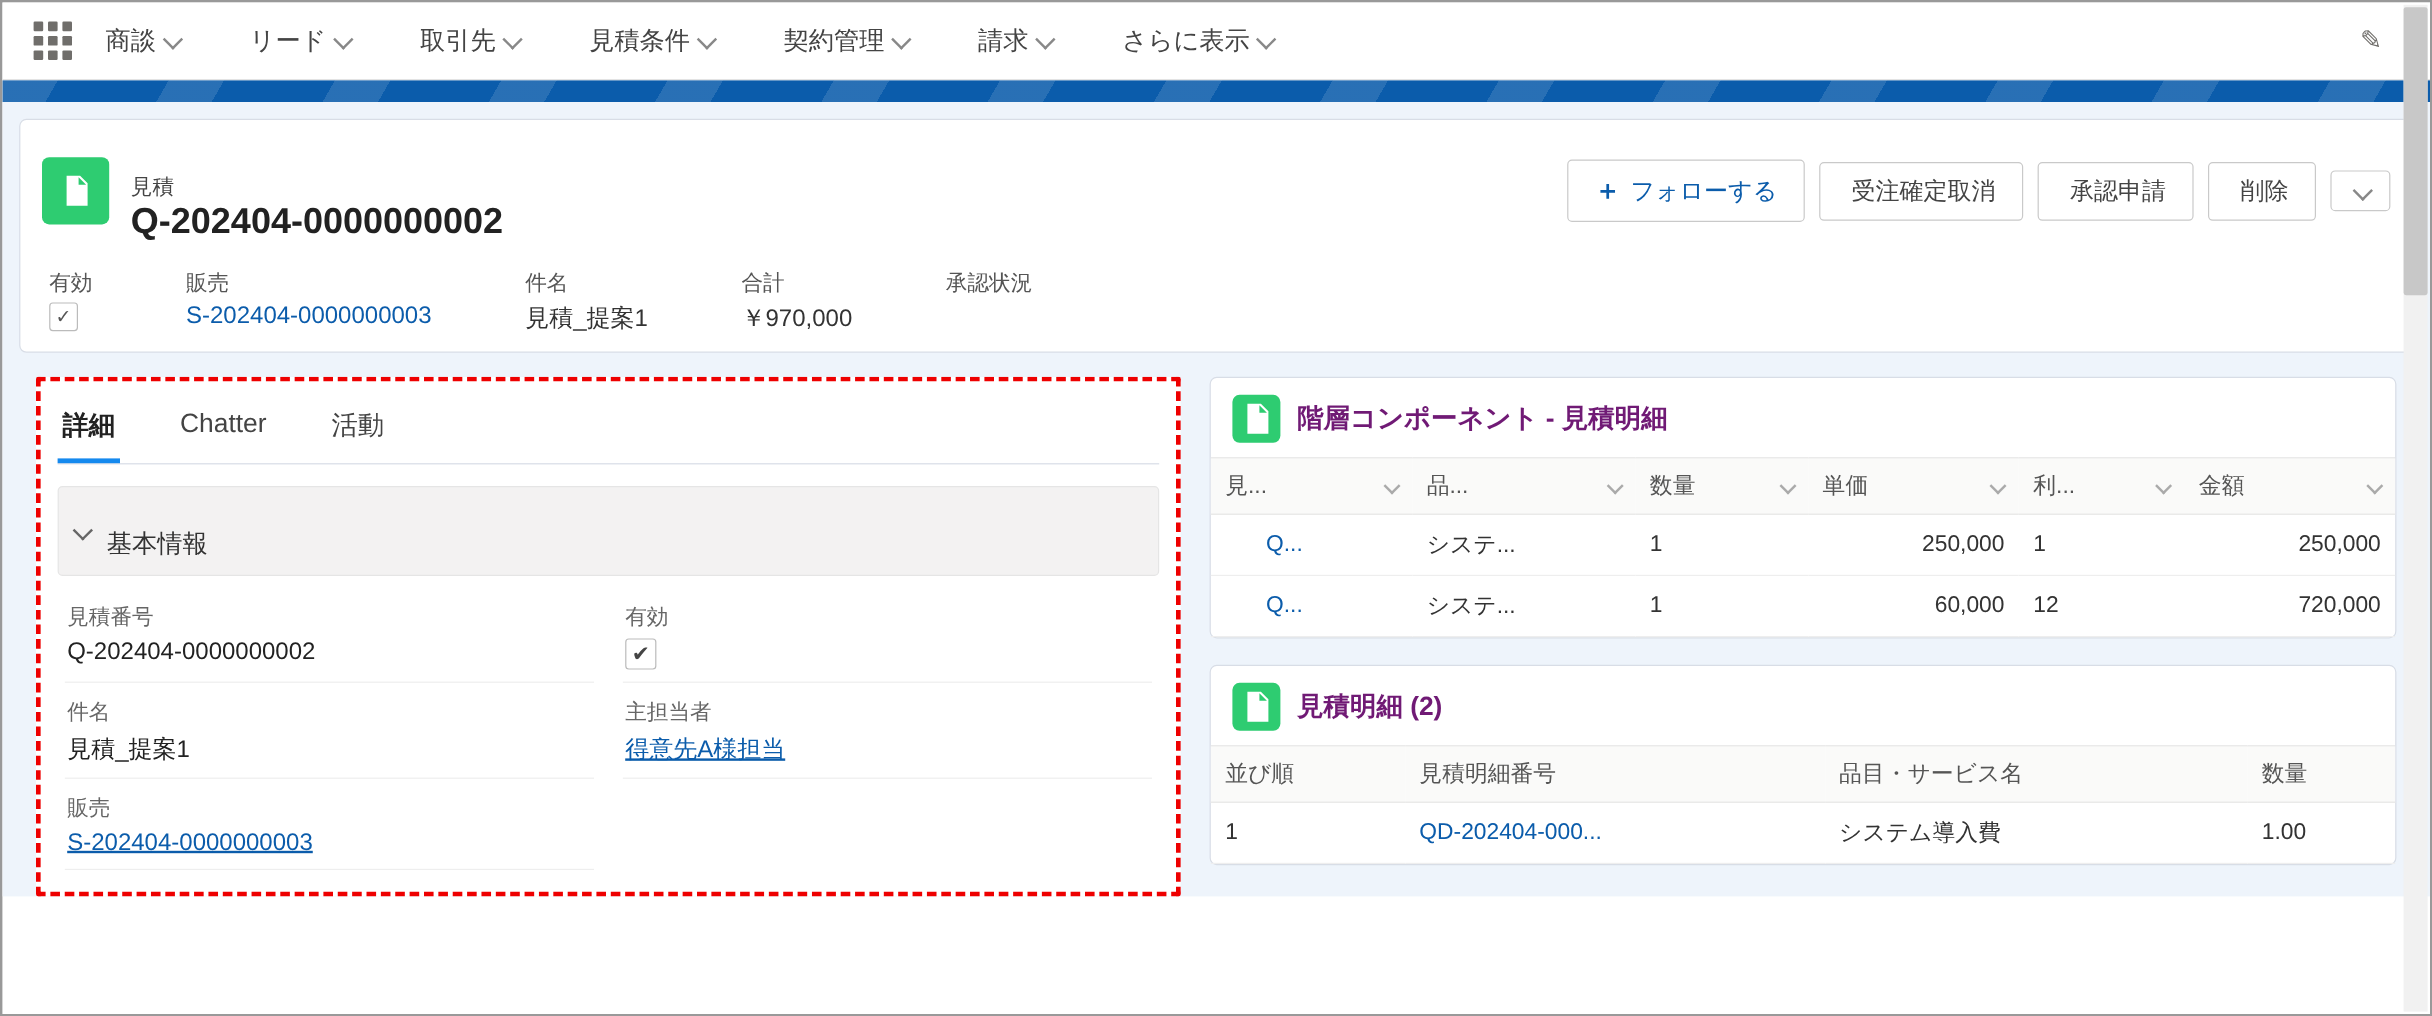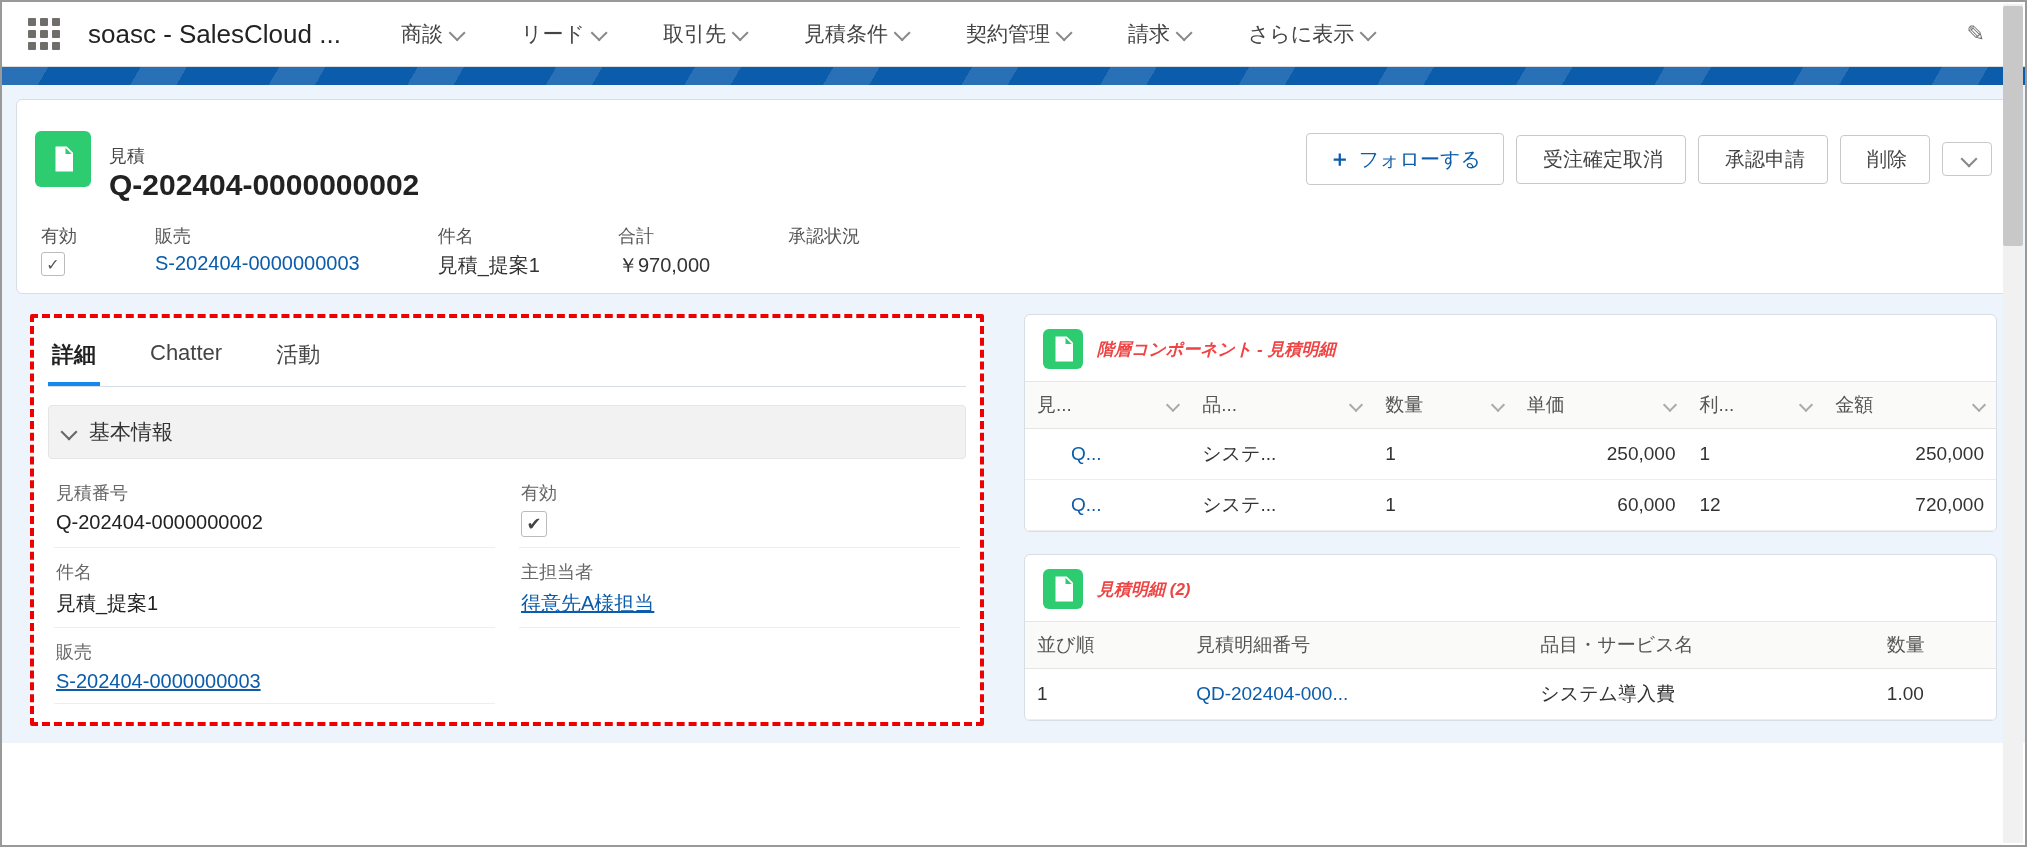--- a/index.html
+++ b/index.html
@@ -38,50 +38,50 @@
 .btn-caret .cv::before { content: ""; display: block; width: 10px; height: 10px; border-right: 2px solid #888; border-bottom: 2px solid #888; transform: rotate(45deg); }
 
 .header-fields { display: flex; gap: 78px; margin-top: 22px; padding-left: 6px; align-items: flex-start; }
 .hf { display: flex; flex-direction: column; gap: 4px; }
 .hf-label { font-size: 18px; color: #555; }
 .hf-value { font-size: 20px; color: #333; }
 .hf-link { color: #0b5cab; }
 .hf-check { width: 24px; height: 24px; border: 1px solid #bbb; border-radius: 3px; display: flex; align-items: center; justify-content: center; font-size: 16px; color: #555; }
 
 
-.columns { display: flex; gap: 40px; margin-top: 20px; padding: 0 14px 0 14px; }
+.columns { display: flex; gap: 24px; margin-top: 20px; padding: 0 14px 0 14px; }
 .left-col { width: 954px; }
 .right-col { flex: 1; }
 
 
 .red-dash { border: 4px dashed #e00; border-radius: 2px; padding: 10px 14px 18px; background: #fff; }
 
 
 .tabs { display: flex; gap: 46px; border-bottom: 1px solid #d8dde6; }
 .tab { padding: 12px 4px; font-size: 22px; color: #444; cursor: pointer; border-bottom: 4px solid transparent; }
 .tab.active { color: #222; border-bottom-color: #1589ee; font-weight: 600; }
 
 
 .section-head { background: #f3f2f2; border: 1px solid #e5e5e5; border-radius: 4px; padding: 12px 14px; margin-top: 18px; display: flex; align-items: center; gap: 10px; }
 .sec-chev::before { content: ""; display: inline-block; width: 10px; height: 10px; border-right: 2px solid #666; border-bottom: 2px solid #666; transform: rotate(45deg); margin-right: 4px; }
-.section-title { font-size: 21px; color: #333; }
+.section-title { font-size: 21px; color: #333; margin-top: 21px; }
 
 
 .detail-grid { display: grid; grid-template-columns: 1fr 1fr; column-gap: 24px; row-gap: 4px; padding: 14px 6px 0; }
 .df { padding: 8px 2px 10px; border-bottom: 1px solid #eee; }
 .df-label { font-size: 18px; color: #666; margin-bottom: 6px; }
 .df-value { font-size: 20px; color: #222; }
 .df-link { color: #0b5cab; text-decoration: underline; }
 .df-check { width: 26px; height: 26px; border: 1px solid #bbb; border-radius: 3px; display: inline-flex; align-items: center; justify-content: center; font-size: 18px; color: #444; }
 
 
 .panel { background: #fff; border: 1px solid #d8dde6; border-radius: 6px; margin-bottom: 22px; }
 .panel-head { display: flex; align-items: center; gap: 14px; padding: 14px 18px 12px; }
 .panel-head .doc-icon { width: 40px; height: 40px; }
-.panel-title { font-size: 17px; font-weight: 600; color: #ef4444; font-style: italic; }
+.panel-title { font-size: 22px; font-weight: 600; color: #701a75; }
 
 .tbl { width: 100%; border-collapse: collapse; font-size: 19px; }
 .tbl th { text-align: left; font-weight: 400; color: #555; padding: 10px 12px; border-top: 1px solid #e5e5e5; border-bottom: 1px solid #e5e5e5; background: #fafaf9; }
 .tbl th .th-wrap { display: flex; align-items: center; justify-content: space-between; gap: 4px; }
 .th-chev::before { content: ""; display: block; width: 8px; height: 8px; border-right: 2px solid #aaa; border-bottom: 2px solid #aaa; transform: rotate(45deg); }
 .tbl td { padding: 12px 12px; border-bottom: 1px solid #eee; text-align: left; }
 .tbl td.right { text-align: right; }
 .cell-link { color: #0b5cab; }
 
 .scrollbar-right { position: absolute; top: 2px; right: 2px; bottom: 2px; width: 20px; background: #f1f1f1; }
@@ -97,21 +97,20 @@
       <span></span>
         <span></span>
         <span></span>
         <span></span>
         <span></span>
         <span></span>
         <span></span>
         <span></span>
         <span></span>
     </div>
-    <div class="app-title">soasc - SalesCloud ...</div>
     <div class="nav-items">
       <div class="nav-item">
           <span>商談</span>
           <span class="chevron-down"></span>
         </div>
       <div class="nav-item">
           <span>リード</span>
           <span class="chevron-down"></span>
         </div>
       <div class="nav-item">

